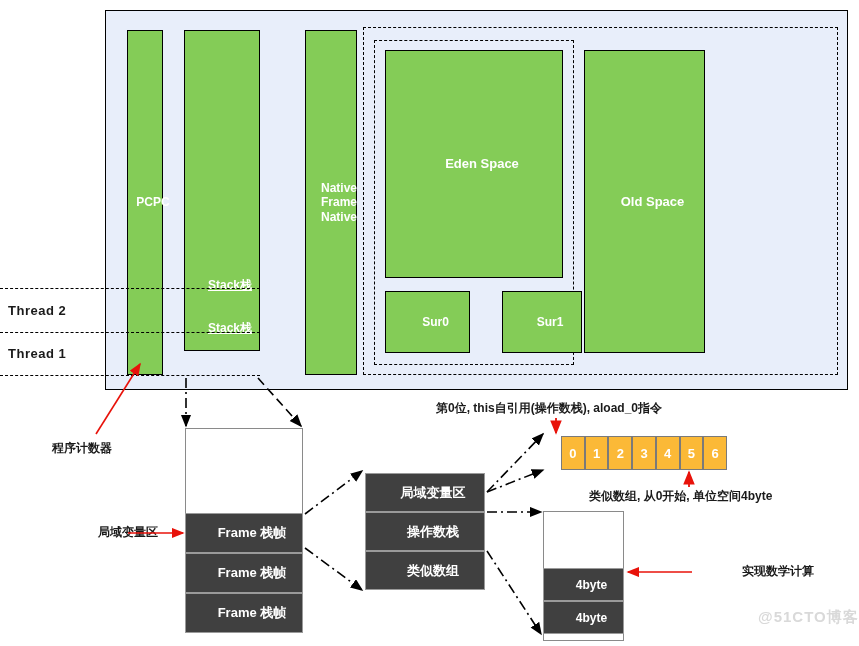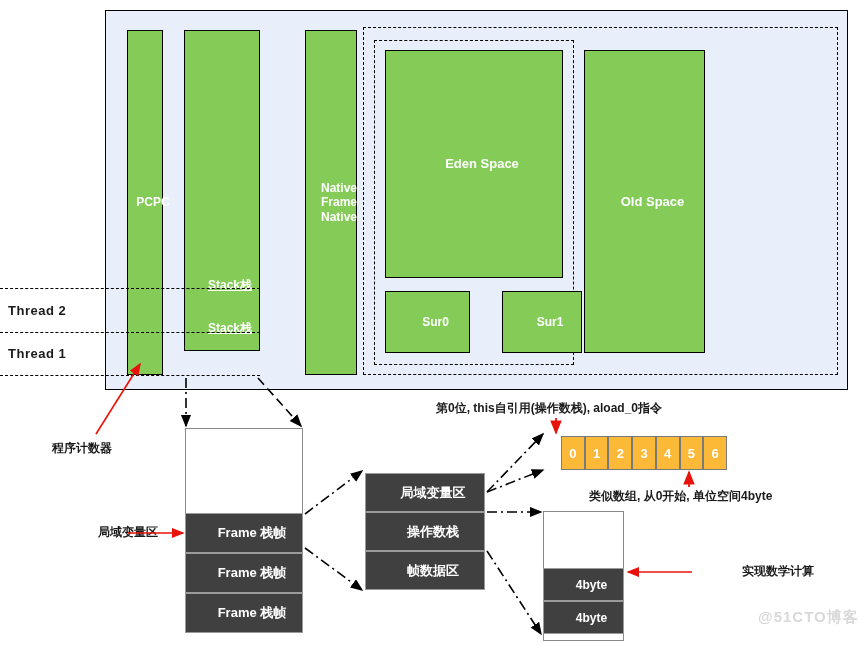--- a/index.html
+++ b/index.html
@@ -167,21 +167,21 @@
 
   <div class="abs note" style="left:82px; top:524px;">局域变量区</div>
 
   <div class="abs whitebox" style="left:185px; top:428px; width:118px; height:205px;"></div>
   <div class="abs orange" style="left:185px; top:513px; width:118px; height:40px;">Frame  栈帧</div>
   <div class="abs orange" style="left:185px; top:553px; width:118px; height:40px;">Frame  栈帧</div>
   <div class="abs orange" style="left:185px; top:593px; width:118px; height:40px;">Frame  栈帧</div>
 
   <div class="abs orange" style="left:365px; top:473px; width:120px; height:39px;">局域变量区</div>
   <div class="abs orange" style="left:365px; top:512px; width:120px; height:39px;font-family:Liberation Mono, monospace;">操作数栈</div>
-  <div class="abs orange" style="left:365px; top:551px; width:120px; height:39px;">帧数据区</div>
+  <div class="abs orange" style="left:365px; top:551px; width:120px; height:39px;">类似数组</div>
 
   <div class="abs note" style="left:420px; top:400px;">第0位, this自引用(操作数栈), aload_0指令</div>
 
   <div class="abs" style="left:545px; top:436px; width:182px; height:34px; display:flex;">
     <div class="cell" style="flex:1">0</div>
     <div class="cell" style="flex:1">1</div>
     <div class="cell" style="flex:1">2</div>
     <div class="cell" style="flex:1">3</div>
     <div class="cell" style="flex:1">4</div>
     <div class="cell" style="flex:1">5</div>

